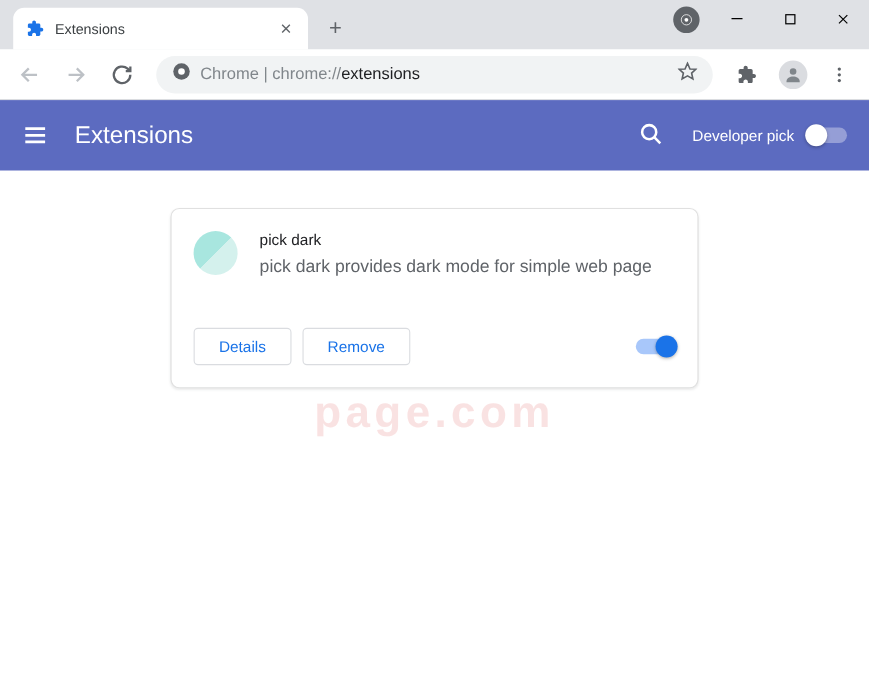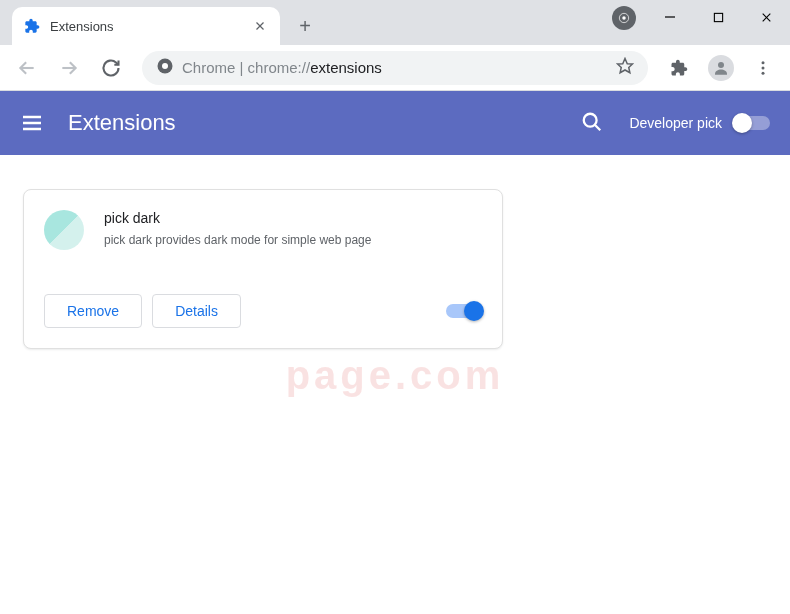--- a/index.html
+++ b/index.html
@@ -37,27 +37,27 @@
 .menu-icon { width: 24px; height: 24px; cursor: pointer; margin-right: 24px; }
 .page-title { font-size: 22px; font-weight: 400; flex: 1; }
 .search-btn { width: 24px; height: 24px; margin-right: 24px; cursor: pointer; }
 .dev-label { font-size: 14px; margin-right: 12px; }
 .toggle { width: 36px; height: 14px; background: rgba(255,255,255,0.35); border-radius: 7px; position: relative; cursor: pointer; }
 .toggle .knob { width: 20px; height: 20px; background: #fff; border-radius: 50%; position: absolute; top: -3px; left: -2px; box-shadow: 0 1px 3px rgba(0,0,0,0.3); }
 .toggle.on { background: #a8c7fa; }
 .toggle.on .knob { left: 18px; background: #1a73e8; }
 
 
-.content { padding: 34px 23px; display: flex; justify-content: flex-start; position: relative; z-index: 2; }
+.content { padding: 34px 12px; display: flex; justify-content: center; position: relative; z-index: 2; }
 .card { width: 480px; background: #fff; border: 1px solid #e0e0e0; border-radius: 8px; box-shadow: 0 1px 2px rgba(60,64,67,0.1); padding: 20px; }
 .card-top { display: flex; gap: 20px; }
 .ext-icon { width: 40px; height: 40px; border-radius: 50%; background: linear-gradient(135deg, #a8e6df 50%, #d4f1ed 50%); flex-shrink: 0; }
 .ext-info { flex: 1; }
 .ext-name { font-size: 14px; color: #202124; margin-bottom: 6px; }
-.ext-desc { font-size: 12px; color: #5f6368; line-height: 1.4; }
+.ext-desc { font-size: 16px; color: #5f6368; line-height: 1.4; }
 .card-bottom { display: flex; align-items: center; gap: 10px; margin-top: 44px; }
 .card-btn { padding: 8px 22px; border: 1px solid #dadce0; border-radius: 4px; background: #fff; color: #1a73e8; font-size: 14px; font-weight: 500; cursor: pointer; }
 .card-toggle { margin-left: auto; }
 </style>
 </head>
 <body>
 
 <div class="watermark">
   <span>PC</span><br>
   <span class="sub">page.com</span>
@@ -186,20 +186,20 @@
 <div class="content">
   <div class="card">
     <div class="card-top">
       <div class="ext-icon"></div>
       <div class="ext-info">
         <div class="ext-name">pick dark</div>
         <div class="ext-desc">pick dark provides dark mode for simple web page</div>
       </div>
     </div>
     <div class="card-bottom">
+      <button class="card-btn">Details</button>
       <button class="card-btn">Remove</button>
-      <button class="card-btn">Details</button>
       <div class="toggle on card-toggle">
           <div class="knob"></div>
         </div>
     </div>
   </div>
 </div>
 
 </body></html>

